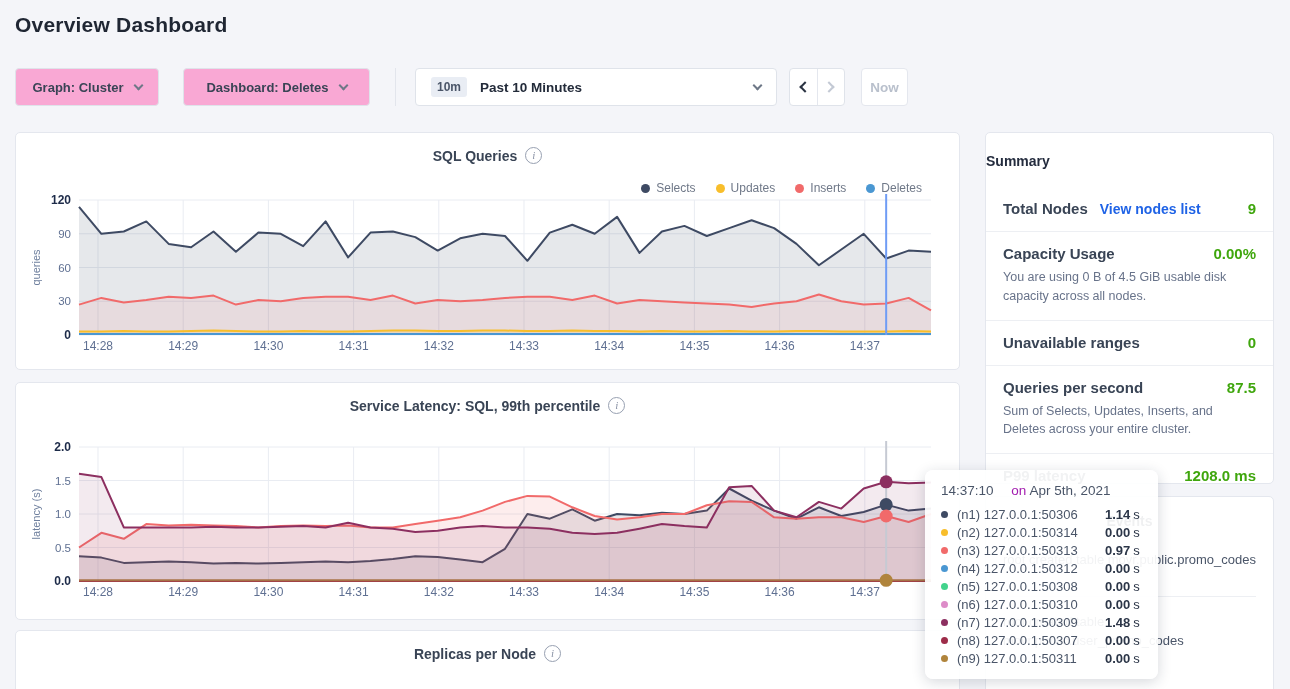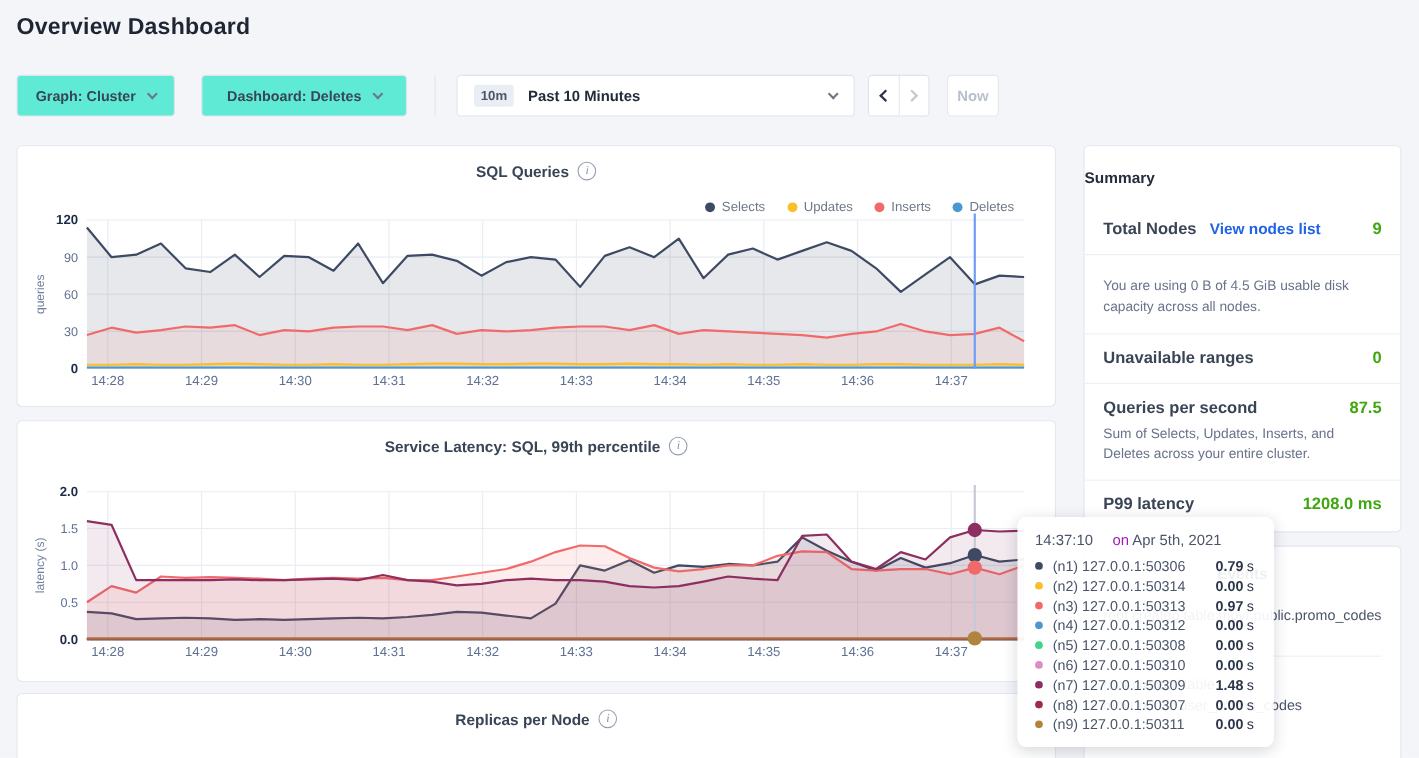--- a/index.html
+++ b/index.html
@@ -3,21 +3,21 @@
 <meta charset="utf-8">
 <style>
   * { margin:0; padding:0; box-sizing:border-box; }
   html,body { width:1290px; height:689px; }
   body { font-family:"Liberation Sans","DejaVu Sans",sans-serif; }
   .page { position:relative; width:1290px; height:689px; background:#f4f5f9; overflow:hidden; }
 
   .page-title { position:absolute; left:15px; top:13px; font-size:21px; font-weight:bold; color:#1f2633; letter-spacing:.2px; }
 
   
-  .dd { position:absolute; top:68px; height:38px; background:#5eead4; border:1px solid #dfe3ea; border-radius:4px;
+  .dd { position:absolute; top:68px; height:38px; background:#f9a8d4; border:1px solid #dfe3ea; border-radius:4px;
         display:flex; align-items:center; justify-content:center; gap:11px; font-size:13px; font-weight:bold;
         color:#394455; cursor:pointer; font-family:inherit; }
   .dd-graph { left:15px; width:144px; }
   .dd-dash  { left:183px; width:187px; }
   .chev { width:7px; height:7px; border-right:2px solid #6e7887; border-bottom:2px solid #6e7887;
           transform:rotate(45deg); margin-top:-4px; }
   .vdiv { position:absolute; left:395px; top:68px; width:1px; height:38px; background:#e2e5ec; }
 
   .timebox { position:absolute; left:415px; top:68px; width:362px; height:38px; background:#fff;
              border:1px solid #dfe3ea; border-radius:4px; display:flex; align-items:center; padding:0 15px;
@@ -262,20 +262,24 @@
     <div class="summary-title">Summary</div>
     <div>
         <div class="srow">
           <div class="srow-head">
             <span class="slabel">Total Nodes</span>
             <a class="slink">View nodes list</a>
             <span class="sval">9</span>
           </div>
         </div>
         <div class="srow">
+          <div class="srow-head">
+            <span class="slabel">Capacity Usage</span>
+            <span class="sval">0.00%</span>
+          </div>
           <div class="sdesc">You are using 0 B of 4.5 GiB usable disk capacity across all nodes.</div>
         </div>
         <div class="srow">
           <div class="srow-head">
             <span class="slabel">Unavailable ranges</span>
             <span class="sval">0</span>
           </div>
         </div>
         <div class="srow">
           <div class="srow-head">
@@ -304,21 +308,21 @@
   <div class="tooltip">
     <div class="tt-head">
       <span>14:37:10</span>
       <span class="tt-on">on</span>
       <span>Apr 5th, 2021</span>
     </div>
     <div>
         <div class="tt-row">
           <span class="tt-dot" style="background: rgb(62, 74, 99);"></span>
           <span class="tt-label">(n1) 127.0.0.1:50306</span>
-          <span class="tt-val">0.79</span>
+          <span class="tt-val">1.14</span>
           <span class="tt-unit">s</span>
         </div>
         <div class="tt-row">
           <span class="tt-dot" style="background: rgb(248, 190, 43);"></span>
           <span class="tt-label">(n2) 127.0.0.1:50314</span>
           <span class="tt-val">0.00</span>
           <span class="tt-unit">s</span>
         </div>
         <div class="tt-row">
           <span class="tt-dot" style="background: rgb(241, 106, 106);"></span>

